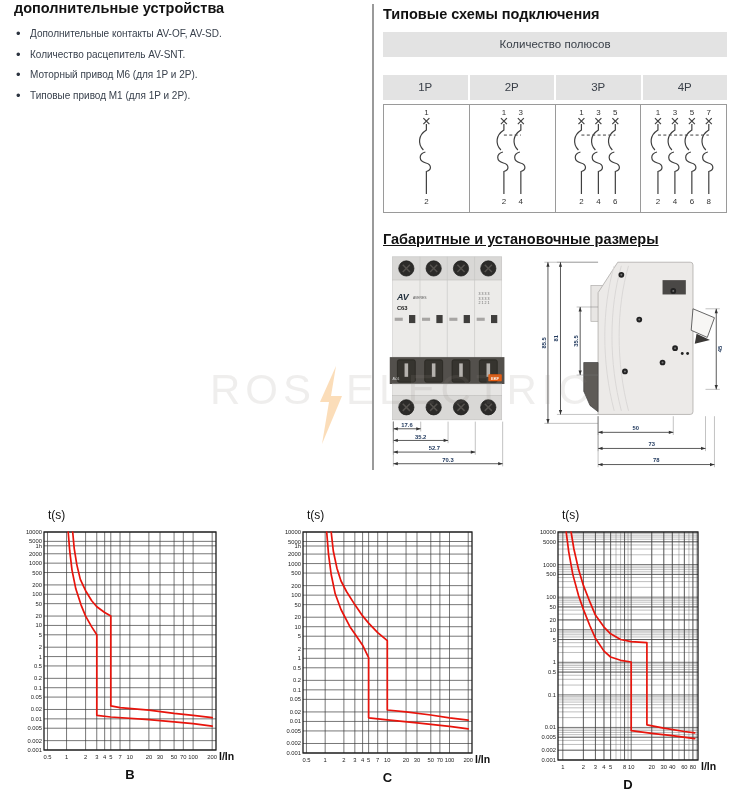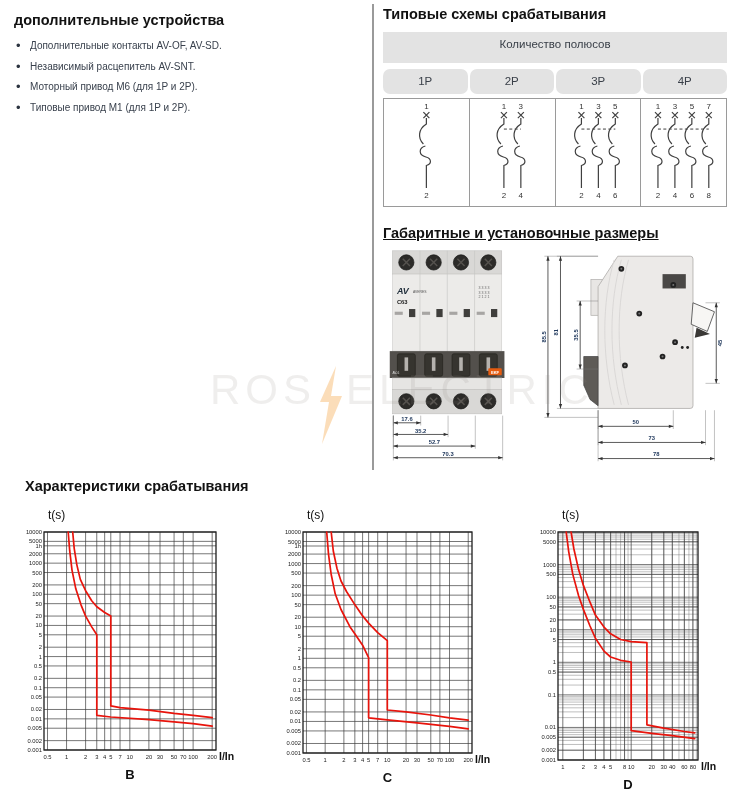--- a/index.html
+++ b/index.html
@@ -1,33 +1,33 @@
 <!DOCTYPE html>
 <html><head>
 <meta charset="utf-8">
 <style>
   html,body{margin:0;padding:0;background:#fff;}
   #page{position:relative;width:737px;height:800px;background:#ffffff;overflow:hidden;
         font-family:"Liberation Sans",sans-serif;color:#39414d;}
   h2.sec{font-size:14.5px;font-weight:bold;color:#121212;margin:0 0 8px 0;}
   
-  #left-col{position:absolute;left:14px;top:12px;width:348px;}
+  #left-col{position:absolute;left:14px;top:0;width:348px;}
   ul.dev-list{list-style:none;margin:4px 0 0 0;padding:0;}
   ul.dev-list li{position:relative;padding-left:16px;font-size:10px;line-height:20.5px;color:#39414d;}
   ul.dev-list li::before{content:"•";position:absolute;left:2px;color:#2c3440;font-size:13px;}
   
   #divider{position:absolute;left:372px;top:4px;width:2px;height:466px;background:#9a9a9a;}
   
   #right-col{position:absolute;left:383px;top:6px;width:344px;}
   .scheme-table{margin-top:10px;}
-  .scheme-header{background:#e3e3e3;height:31px;line-height:25px;text-align:center;
-                 font-size:11.5px;color:#3a4049;margin-bottom:6px;}
+  .scheme-header{background:#e3e3e3;height:25px;line-height:25px;text-align:center;
+                 font-size:11.5px;color:#3a4049;margin-bottom:18px;}
   .scheme-cols{display:flex;gap:2px;margin-bottom:4px;}
   .scheme-cols .cell{flex:1;background:#e3e3e3;height:25px;line-height:25px;text-align:center;
-                     font-size:11.5px;color:#3a4049;border-radius:7px;}
+                     font-size:11.5px;color:#3a4049;}
   .scheme-diagrams{display:flex;border:1px solid #9a9a9a;background:#fff;}
   .scheme-diagrams .dcell{flex:1;border-right:1px solid #9a9a9a;}
   .scheme-diagrams .dcell:last-child{border-right:none;}
   #dims-title{margin-top:18px;text-decoration:underline;}
   #dims-figures{display:flex;gap:26px;margin-top:8px;}
   
   #watermark{position:absolute;left:210px;top:366px;display:flex;align-items:flex-start;
              pointer-events:none;z-index:5;}
   #watermark .wm-text{font-size:42px;letter-spacing:5px;color:rgba(140,135,128,0.14);font-weight:normal;text-align:right;}
   
@@ -37,30 +37,30 @@
 </style>
 </head>
 <body>
 
 <div id="page">
 
   <div id="left-col">
     <h2 class="sec">дополнительные устройства</h2>
     <ul class="dev-list" id="dev-list">
         <li>Дополнительные контакты AV-OF, AV-SD.</li>
-        <li>Независимый расцепитель AV-SNT.</li>
+        <li>Количество расцепитель AV-SNT.</li>
         <li>Моторный привод М6 (для 1P и 2P).</li>
         <li>Типовые привод М1 (для 1P и 2P).</li>
       </ul>
   </div>
 
   <div id="divider"></div>
 
   <div id="right-col">
-    <h2 class="sec">Типовые схемы срабатывания</h2>
+    <h2 class="sec">Типовые схемы подключения</h2>
     <div class="scheme-table">
       <div class="scheme-header">Количество полюсов</div>
       <div class="scheme-cols" id="scheme-cols">
           <div class="cell">1P</div>
           <div class="cell">2P</div>
           <div class="cell">3P</div>
           <div class="cell">4P</div>
         </div>
       <div class="scheme-diagrams" id="scheme-diagrams">
           <div class="dcell"><svg width="100%" height="103" viewBox="0 0 85 103">
@@ -293,21 +293,20 @@
   </div>
 
   <div id="watermark">
     <span class="wm-text">ROS</span>
     <svg width="30" height="78" viewBox="0 0 30 78">
       <polygon points="20,0 4,36 13,36 6,78 26,30 15,30" fill="rgba(246,170,80,0.40)"></polygon>
     </svg>
     <span class="wm-text">ELECTRIC</span>
   </div>
 
-  <h2 class="sec" id="trip-title">Характеристики срабатывания</h2>
   <div class="chart-box" id="chart-B"><svg width="235" height="290" viewBox="0 0 235 290">
         <text x="38" y="14" font-size="12" fill="#111" font-family="Liberation Sans, sans-serif">t(s)</text>
         <line x1="34" y1="27" x2="206" y2="27" stroke="#3c3c3c" stroke-width="0.7"></line>
         <text x="32" y="29" text-anchor="end" font-size="5.8" fill="#1d1d1d" font-family="Liberation Sans, sans-serif">10000</text>
         <line x1="34" y1="36.37493415067827" x2="206" y2="36.37493415067827" stroke="#3c3c3c" stroke-width="0.7"></line>
         <text x="32" y="38.37493415067827" text-anchor="end" font-size="5.8" fill="#1d1d1d" font-family="Liberation Sans, sans-serif">5000</text>
         <line x1="34" y1="40.818007833247336" x2="206" y2="40.818007833247336" stroke="#3c3c3c" stroke-width="0.7"></line>
         <text x="32" y="42.818007833247336" text-anchor="end" font-size="5.8" fill="#1d1d1d" font-family="Liberation Sans, sans-serif">1h</text>
         <line x1="34" y1="48.76792299217887" x2="206" y2="48.76792299217887" stroke="#3c3c3c" stroke-width="0.7"></line>
         <text x="32" y="50.76792299217887" text-anchor="end" font-size="5.8" fill="#1d1d1d" font-family="Liberation Sans, sans-serif">2000</text>

